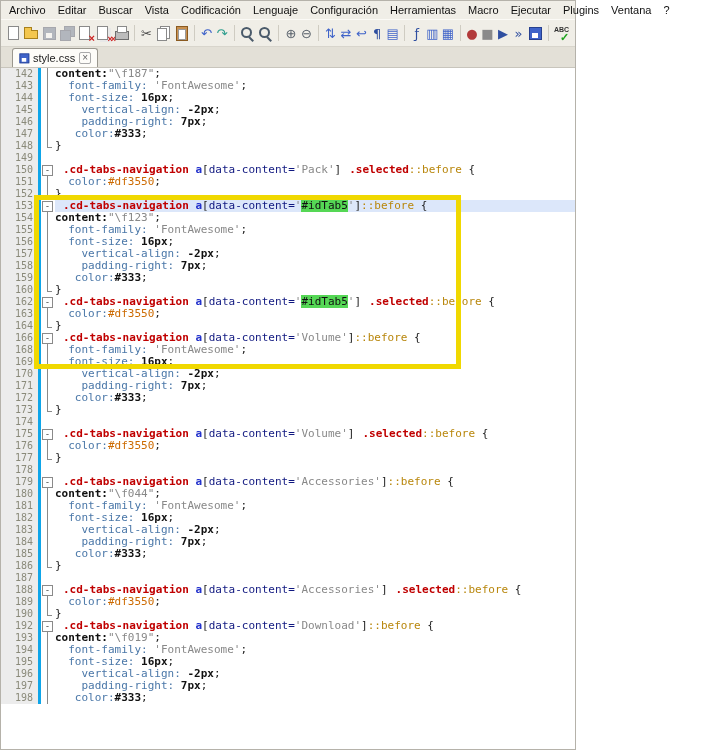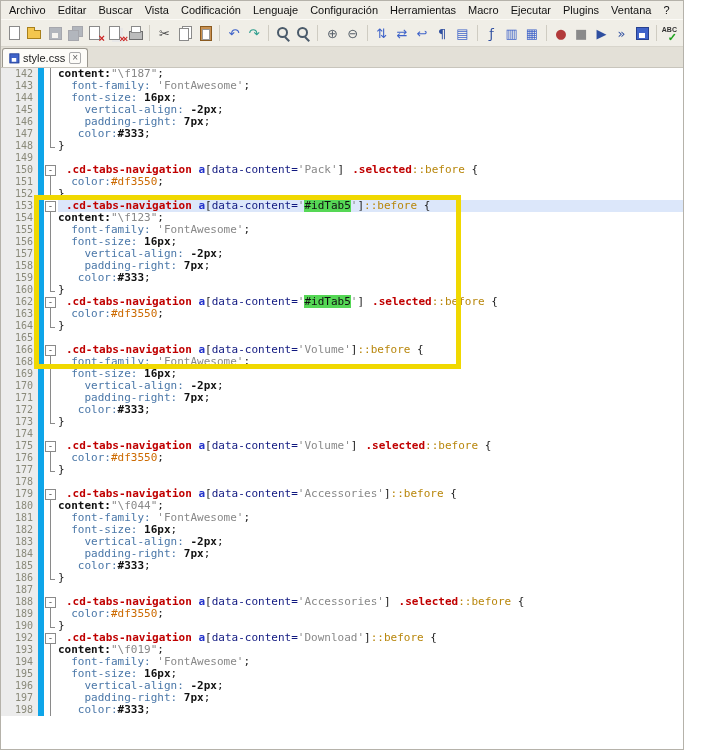--- a/index.html
+++ b/index.html
@@ -1,18 +1,18 @@
 <!DOCTYPE html>
 <html><head>
 <meta charset="utf-8">
 <style>
   html,body{margin:0;padding:0;}
   body{width:712px;height:750px;overflow:hidden;background:#fff;
        font-family:"Liberation Sans",sans-serif;-webkit-font-smoothing:antialiased;}
-  .app{width:684px;height:750px;display:flex;flex-direction:column;border:1px solid #b5b2aa;box-sizing:border-box;}
+  .app{width:576px;height:750px;display:flex;flex-direction:column;border:1px solid #b5b2aa;box-sizing:border-box;}
 
   
   .menubar{height:18px;background:#f0eee7;display:flex;align-items:center;padding-left:2px;flex:0 0 auto;}
   .menu-item{font-size:11px;color:#111;padding:2px 6px;cursor:default;}
 
   
   .toolbar{height:26px;background:#f0eee7;border-top:1px solid #fbfaf6;border-bottom:1px solid #d8d5cc;
            display:flex;align-items:center;padding-left:3px;flex:0 0 auto;}
   .tb-btn{width:21px;height:21px;border:none;background:transparent;padding:0;margin:0 1px;
           display:flex;align-items:center;justify-content:center;cursor:pointer;border-radius:2px;}
@@ -39,32 +39,32 @@
   .shape-pages::after{content:"";position:absolute;left:2px;top:3px;width:8px;height:11px;background:#fff;border:1px solid #8a8a8a;}
   .shape-clipboard::before{content:"";position:absolute;left:3px;top:1px;width:10px;height:13px;background:#c89050;border:1px solid #8a5a20;}
   .shape-clipboard::after{content:"";position:absolute;left:5px;top:4px;width:6px;height:9px;background:#fff;border:1px solid #999;}
   .shape-magnifier::before{content:"";position:absolute;left:2px;top:2px;width:7px;height:7px;border:2px solid #4a5a6a;border-radius:50%;}
   .shape-magnifier::after{content:"";position:absolute;left:10px;top:11px;width:6px;height:2px;background:#4a5a6a;transform:rotate(45deg);transform-origin:left center;}
   .shape-abc{width:20px;}
   .shape-abc::before{content:"ABC";position:absolute;top:1px;left:0;font:bold 7px "Liberation Sans",sans-serif;color:#333;}
   .shape-abc::after{content:"\2713";position:absolute;bottom:-3px;left:6px;color:#1fa31f;font:bold 11px "Liberation Sans",sans-serif;}
 
   
-  .tabbar{height:20px;background:#e3e0d7;display:flex;align-items:flex-end;padding-left:1px;flex:0 0 auto;border-bottom:1px solid #c8c5bc;}
+  .tabbar{height:20px;background:#e3e0d7;display:flex;align-items:flex-end;padding-left:11px;flex:0 0 auto;border-bottom:1px solid #c8c5bc;}
   .tab{height:18px;background:#fdfcf8;border:1px solid #9a978e;border-bottom:none;border-radius:3px 3px 0 0;
        display:flex;align-items:center;gap:4px;padding:0 6px;font-size:11px;color:#222;cursor:pointer;}
   .tab .csi{transform:scale(.75);margin:-2px -3px -2px -3px;}
   .tab-close{font-size:10px;color:#666;border:1px solid #aaa;border-radius:2px;width:10px;height:10px;line-height:9px;text-align:center;cursor:pointer;}
 
   
   .editor{flex:1 1 auto;position:relative;background:#fff;overflow:hidden;
           font-family:"DejaVu Sans Mono","Liberation Mono",monospace;}
   .line{display:flex;height:12px;line-height:12px;font-size:11px;}
   .ln{width:32px;flex:0 0 32px;text-align:right;padding-right:5px;background:#ececec;color:#8a8a7a;
-      font-size:10px;border-right:6px solid #0ea5e9;user-select:none;}
+      font-size:10px;border-right:3px solid #0ea5e9;user-select:none;}
   .fold{width:14px;flex:0 0 14px;position:relative;background:#fff;}
   .fold-mid::before{content:"";position:absolute;left:6px;top:0;bottom:0;border-left:1px solid #8a8a8a;}
   .fold-end::before{content:"";position:absolute;left:6px;top:0;height:7px;border-left:1px solid #8a8a8a;}
   .fold-end::after{content:"";position:absolute;left:6px;top:7px;width:5px;border-top:1px solid #8a8a8a;}
   .foldbox{position:absolute;left:1px;top:1px;width:9px;height:9px;border:1px solid #8a8a8a;background:#fff;
            font-size:9px;line-height:8px;text-align:center;color:#444;}
   .code{flex:1 1 auto;white-space:pre;color:#222;}
   .line.cur .code{background:#dce7fa;}
 
   
@@ -326,25 +326,20 @@
           <div class="ln">163</div>
           <div class="fold fold-mid"></div>
           <div class="code"><span class="tk-prop">  color:</span><span class="tk-val">#df3550</span><span class="tk-p">;</span></div>
         </div>
         <div class="line">
           <div class="ln">164</div>
           <div class="fold fold-end"></div>
           <div class="code"><span class="tk-p">}</span></div>
         </div>
         <div class="line">
-          <div class="ln">165</div>
-          <div class="fold"></div>
-          <div class="code"></div>
-        </div>
-        <div class="line">
           <div class="ln">166</div>
           <div class="fold">
             <span class="foldbox">-</span>
           </div>
           <div class="code"><span class="tk-sel">.cd-tabs-navigation</span><span class="tk-p"> </span><span class="tk-tag">a</span><span class="tk-p">[</span><span class="tk-attr">data-content=</span><span class="tk-str">'Volume'</span><span class="tk-p">]</span><span class="tk-pseudo">::before</span><span class="tk-p"> {</span></div>
         </div>
         <div class="line">
           <div class="ln">168</div>
           <div class="fold fold-mid"></div>
           <div class="code"><span class="tk-prop">  font-family:</span><span class="tk-p"> </span><span class="tk-str">'FontAwesome'</span><span class="tk-p">;</span></div>

